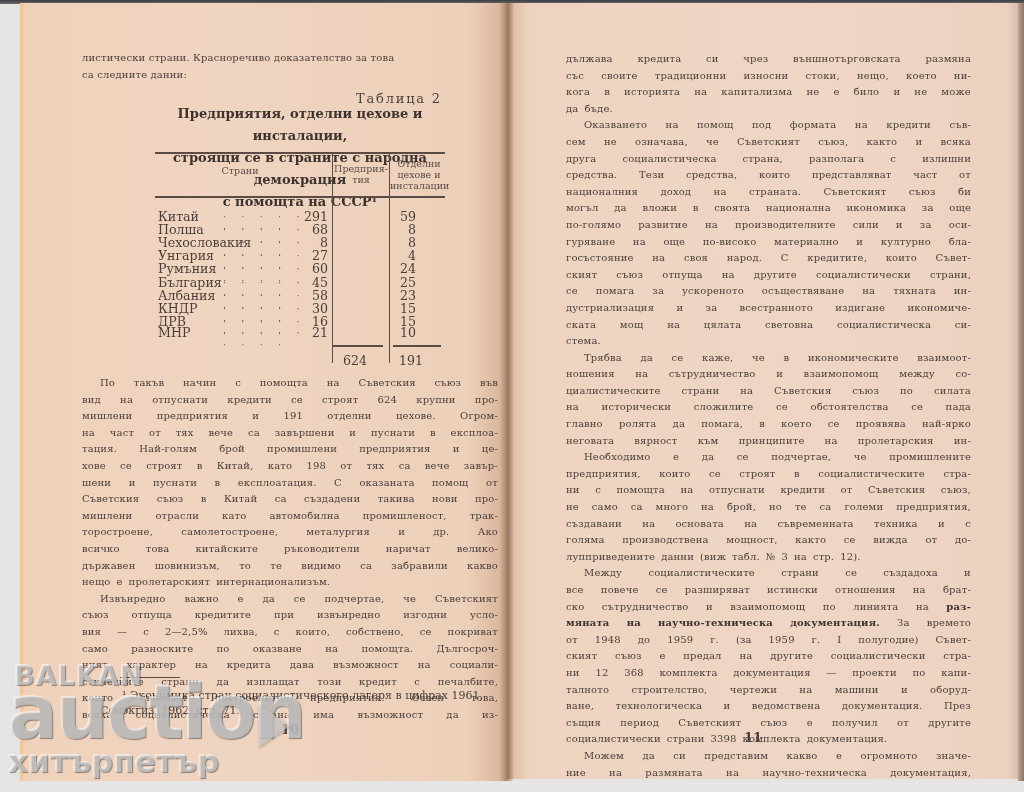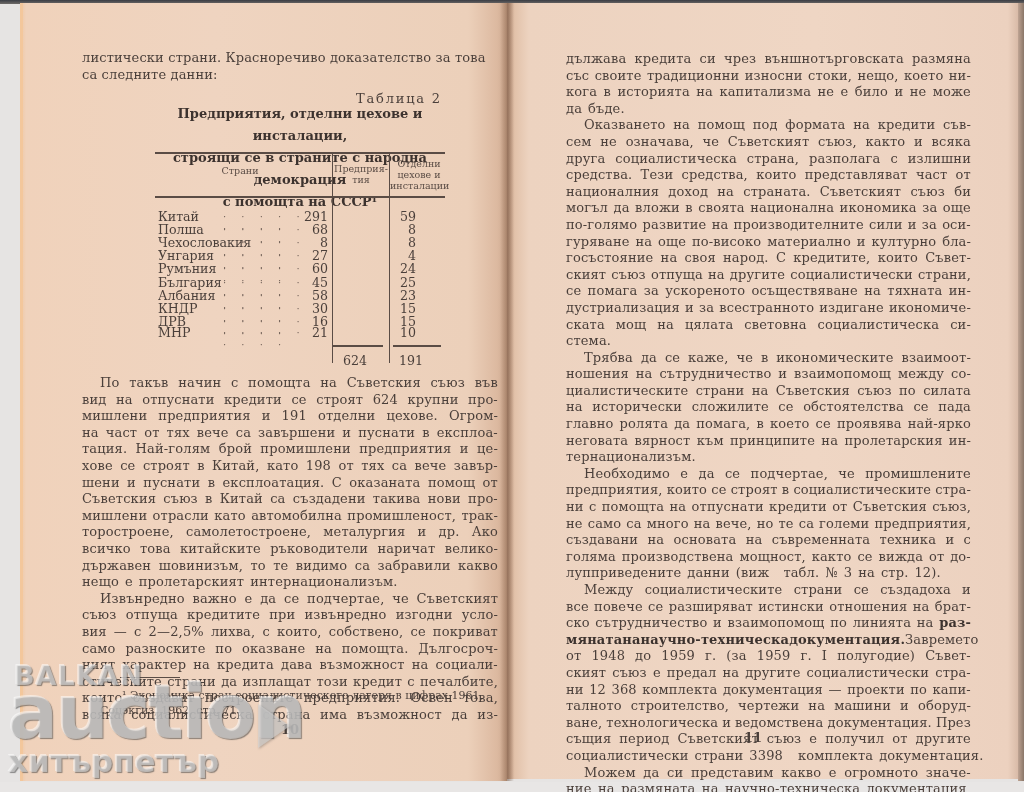--- a/index.html
+++ b/index.html
@@ -15,21 +15,21 @@
   .page-left { left:20px; width:487px; height:778px;
     background:linear-gradient(90deg,#efc7a2 0px,#f0d2bb 6px,#efd4c0 40%,#ecd0ba 92%,#dcb9a0 98%,#c9a58c 100%);
     box-shadow:inset 3px 0 0 #f3c79c; }
   .page-right { left:507px; width:511px; height:776px;
     background:linear-gradient(90deg,#c69e86 0px,#e2c2aa 8px,#edd3c0 22px,#efd6c4 60%,#ecd1bf 98%,#d9bba8 100%); }
   .rightedge { position:absolute; left:1018px; top:3px; width:6px; height:778px;
     background:linear-gradient(90deg,#bfa493,#8a7668); }
   .gutter { position:absolute; left:500px; top:3px; width:14px; height:778px;
     background:linear-gradient(90deg,rgba(0,0,0,0) 0%,rgba(120,80,55,0.35) 45%,rgba(90,60,40,0.45) 55%,rgba(0,0,0,0) 100%); }
 
-  .text { position:absolute; color:#4a3f3a; font-size:13px; line-height:16.6px; letter-spacing:0.15px;text-align:right; }
+  .text { position:absolute; color:#4a3f3a; font-size:10px; line-height:16.6px; letter-spacing:0.15px;text-align:right; }
   .line { white-space:nowrap; display:flex; justify-content:space-between; height:16.6px; }
   .line.last { justify-content:flex-start; }
   .line.indent { padding-left:18px; }
   .line span.w { display:inline-block; }
   .bold { font-weight:bold; color:#3c322e; }
 
   .left-text { left:82px; top:50px; width:416px; }
   .right-text { left:566px; top:51px; width:405px; }
 
   .table-label { position:absolute; left:356px; top:91px; font-size:13px; letter-spacing:1.8px; color:#4a3f3a; }
@@ -590,23 +590,20 @@
     </div>
     <div class="line">
       <span class="w">неговата</span>
       <span class="w">вярност</span>
       <span class="w">към</span>
       <span class="w">принципите</span>
       <span class="w">на</span>
       <span class="w">пролетарския</span>
       <span class="w">ин-</span>
     </div>
-    <div class="line last">
-      <span class="w" style="margin-right: 6px;">тернационализъм.</span>
-    </div>
     <div class="line indent">
       <span class="w">Необходимо</span>
       <span class="w">е</span>
       <span class="w">да</span>
       <span class="w">се</span>
       <span class="w">подчертае,</span>
       <span class="w">че</span>
       <span class="w">промишлените</span>
     </div>
     <div class="line">
@@ -628,21 +625,21 @@
       <span class="w">от</span>
       <span class="w">Съветския</span>
       <span class="w">съюз,</span>
     </div>
     <div class="line">
       <span class="w">не</span>
       <span class="w">само</span>
       <span class="w">са</span>
       <span class="w">много</span>
       <span class="w">на</span>
-      <span class="w">вече,</span>
+      <span class="w">брой,</span>
       <span class="w">но</span>
       <span class="w">те</span>
       <span class="w">са</span>
       <span class="w">големи</span>
       <span class="w">предприятия,</span>
     </div>
     <div class="line">
       <span class="w">създавани</span>
       <span class="w">на</span>
       <span class="w">основата</span>
@@ -658,21 +655,21 @@
       <span class="w">мощност,</span>
       <span class="w">както</span>
       <span class="w">се</span>
       <span class="w">вижда</span>
       <span class="w">от</span>
       <span class="w">до-</span>
     </div>
     <div class="line last">
       <span class="w" style="margin-right: 6px;">лупприведените</span>
       <span class="w" style="margin-right: 6px;">данни</span>
-      <span class="w" style="margin-right: 14px;">(виж</span>
+      <span class="w" style="margin-right: 6px;">(виж</span>
       <span class="w" style="margin-right: 6px;">табл.</span>
       <span class="w" style="margin-right: 6px;">№</span>
       <span class="w" style="margin-right: 6px;">3</span>
       <span class="w" style="margin-right: 6px;">на</span>
       <span class="w" style="margin-right: 6px;">стр.</span>
       <span class="w" style="margin-right: 6px;">12).</span>
     </div>
     <div class="line indent">
       <span class="w">Между</span>
       <span class="w">социалистическите</span>
@@ -766,21 +763,21 @@
       <span class="w">Съветският</span>
       <span class="w">съюз</span>
       <span class="w">е</span>
       <span class="w">получил</span>
       <span class="w">от</span>
       <span class="w">другите</span>
     </div>
     <div class="line last">
       <span class="w" style="margin-right: 6px;">социалистически</span>
       <span class="w" style="margin-right: 6px;">страни</span>
-      <span class="w" style="margin-right: 15px;">3398</span>
+      <span class="w" style="margin-right: 6px;">3398</span>
       <span class="w" style="margin-right: 6px;">комплекта</span>
       <span class="w" style="margin-right: 6px;">документация.</span>
     </div>
     <div class="line indent">
       <span class="w">Можем</span>
       <span class="w">да</span>
       <span class="w">си</span>
       <span class="w">представим</span>
       <span class="w">какво</span>
       <span class="w">е</span>

